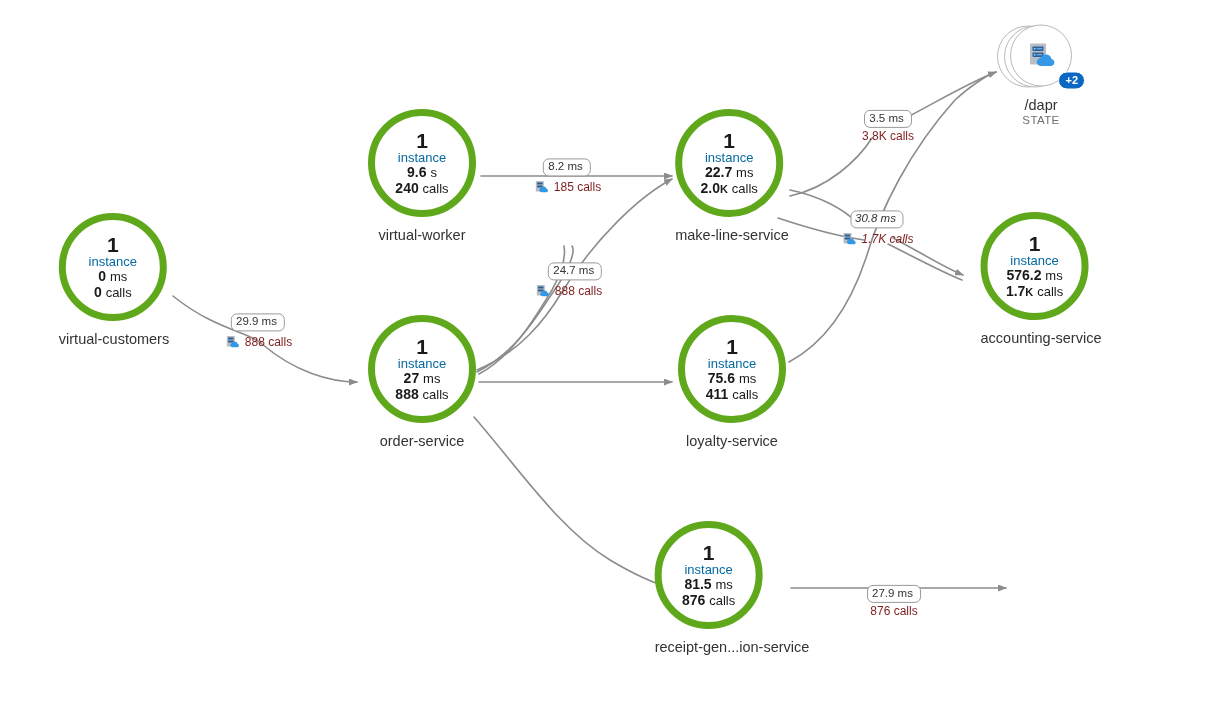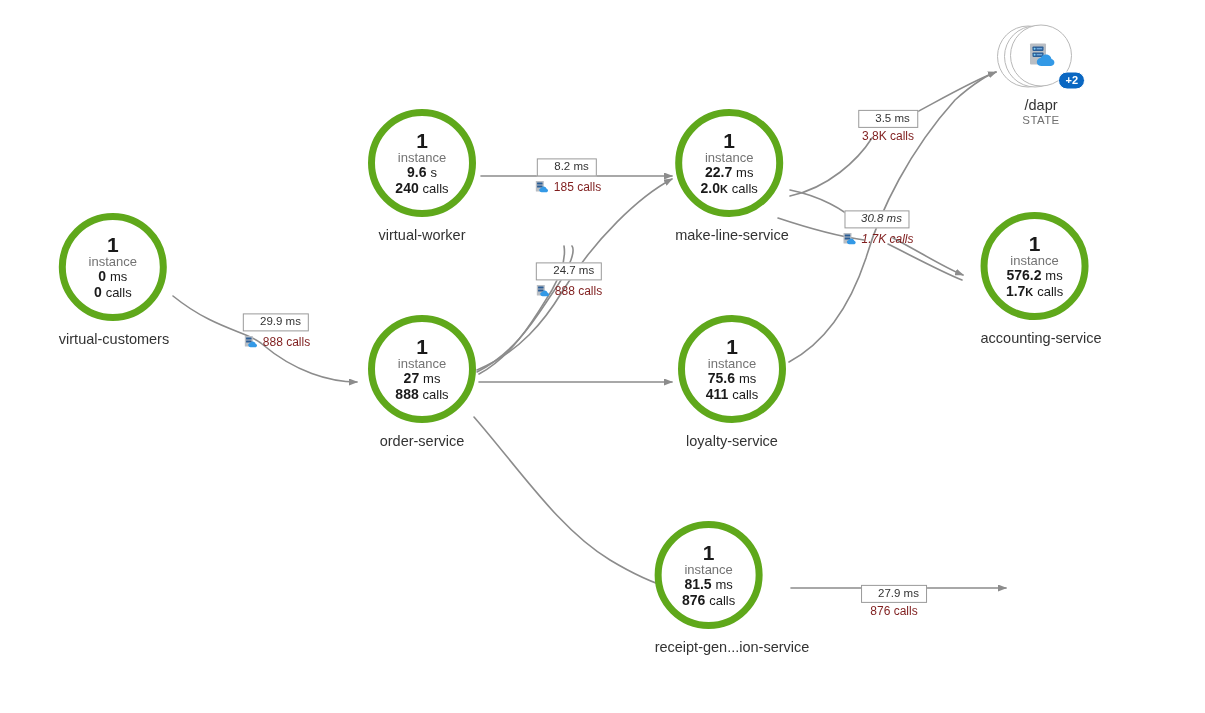--- a/index.html
+++ b/index.html
@@ -47,21 +47,21 @@
   }
   .ring .count {
     font-size: 21px;
     font-weight: bold;
     color: #1a1a1a;
     letter-spacing: 0px;
     margin-bottom: -1px;
   }
   .ring .instance-word {
     font-size: 13px;
-    color: #737373;
+    color: #0369a1;
     margin-top: -1px;
   }
   .ring .metric {
     font-size: 14px;
     font-weight: bold;
     color: #1a1a1a;
     white-space: nowrap;
   }
   .ring .metric .unit {
     font-weight: normal;
@@ -134,25 +134,25 @@
   .edge-label {
     position: absolute;
     transform: translate(-50%, -50%);
     text-align: center;
     white-space: nowrap;
     cursor: pointer;
   }
   .pill {
     display: inline-block;
     border: 1px solid #9a9a9a;
-    border-radius: 0;
+    border-radius: 6px;
     background: #ffffff;
     font-size: 11.5px;
     color: #333333;
-    padding: 1px 7px 2px 16px;
+    padding: 1px 7px 2px 4px;
     line-height: 1.15;
   }
   .calls-row {
     display: flex;
     align-items: center;
     justify-content: center;
     gap: 4px;
     margin-top: 2px;
     font-size: 12px;
     color: #7f1d1d;
@@ -276,21 +276,21 @@
           <path d="M17.5 27.6c-2.6 0-4.7-1.9-4.7-4.2 0-2.1 1.7-3.9 4-4.2 0.8-1.9 2.8-3.2 5.1-3.2 2.9 0 5.3 2 5.6 4.6 1.7 0.4 2.9 1.8 2.9 3.4 0 2-1.8 3.6-4 3.6z" fill="#3399e6"></path>
         </svg>
       </span>
       <span class="badge">+2</span>
     </div>
     <div class="node-caption">/dapr</div>
     <div class="node-subcaption">STATE</div>
   </div>
 
 
-  <div class="edge-label" style="left:276px; top:331px;">
+  <div class="edge-label" style="left:258px; top:331px;">
     <span class="pill">29.9 ms</span>
     <div class="calls-row">
       <span>
         <svg class="svc-icon" width="17" height="17" viewBox="0 0 34 34" xmlns="http://www.w3.org/2000/svg">
           <rect x="6" y="5" width="16" height="21" rx="1" fill="#b9bec4"></rect>
           <rect x="8.5" y="8" width="11" height="4.4" rx="0.8" fill="#2a5d96"></rect>
           <rect x="8.5" y="14" width="11" height="4.4" rx="0.8" fill="#2a5d96"></rect>
           <path d="M17.5 27.6c-2.6 0-4.7-1.9-4.7-4.2 0-2.1 1.7-3.9 4-4.2 0.8-1.9 2.8-3.2 5.1-3.2 2.9 0 5.3 2 5.6 4.6 1.7 0.4 2.9 1.8 2.9 3.4 0 2-1.8 3.6-4 3.6z" fill="#3399e6"></path>
         </svg>
       </span>

